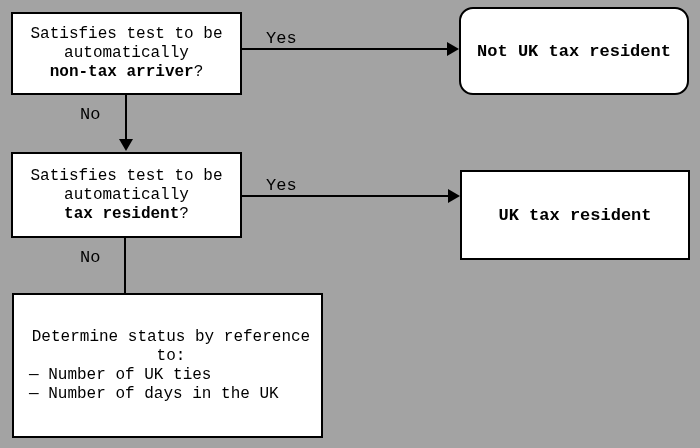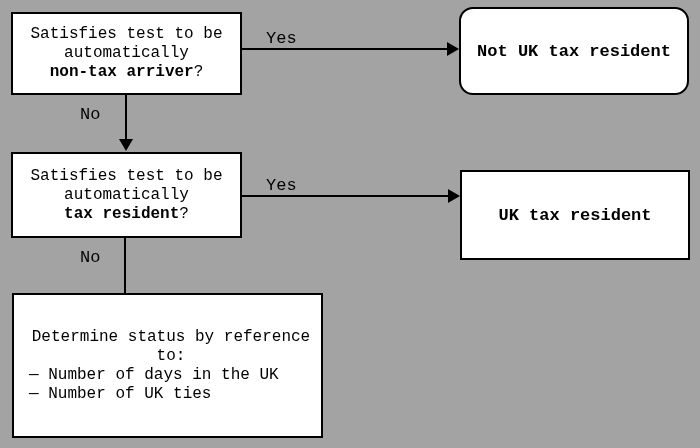--- a/index.html
+++ b/index.html
@@ -92,22 +92,22 @@
     <div>automatically</div>
     <div><span class="bold-part">tax resident</span><span>?</span></div>
   </div>
 
   <div class="box outcome" style="left:460px; top:153px; width:230px; height:90px;margin-top:17px;">
     <div>UK tax resident</div>
   </div>
 
   <div class="box left-list" style="left:12px; top:293px; width:311px; height:145px;">
     <div>Determine status by reference to:</div>
+    <div>— Number of UK ties</div>
     <div>— Number of days in the UK</div>
-    <div>— Number of UK ties</div>
   </div>
 
   <div class="line-h" style="left:242px; top:48px; width:207px;"></div>
   <div class="arrowhead-right" style="left:447px; top:42px;"></div>
   <div class="edge-label" style="left:266px; top:29px;">Yes</div>
 
   <div class="line-v" style="left:125px; top:95px; height:45px;"></div>
   <div class="arrowhead-down" style="left:119px; top:139px;"></div>
   <div class="edge-label" style="left:80px; top:105px;">No</div>
 

